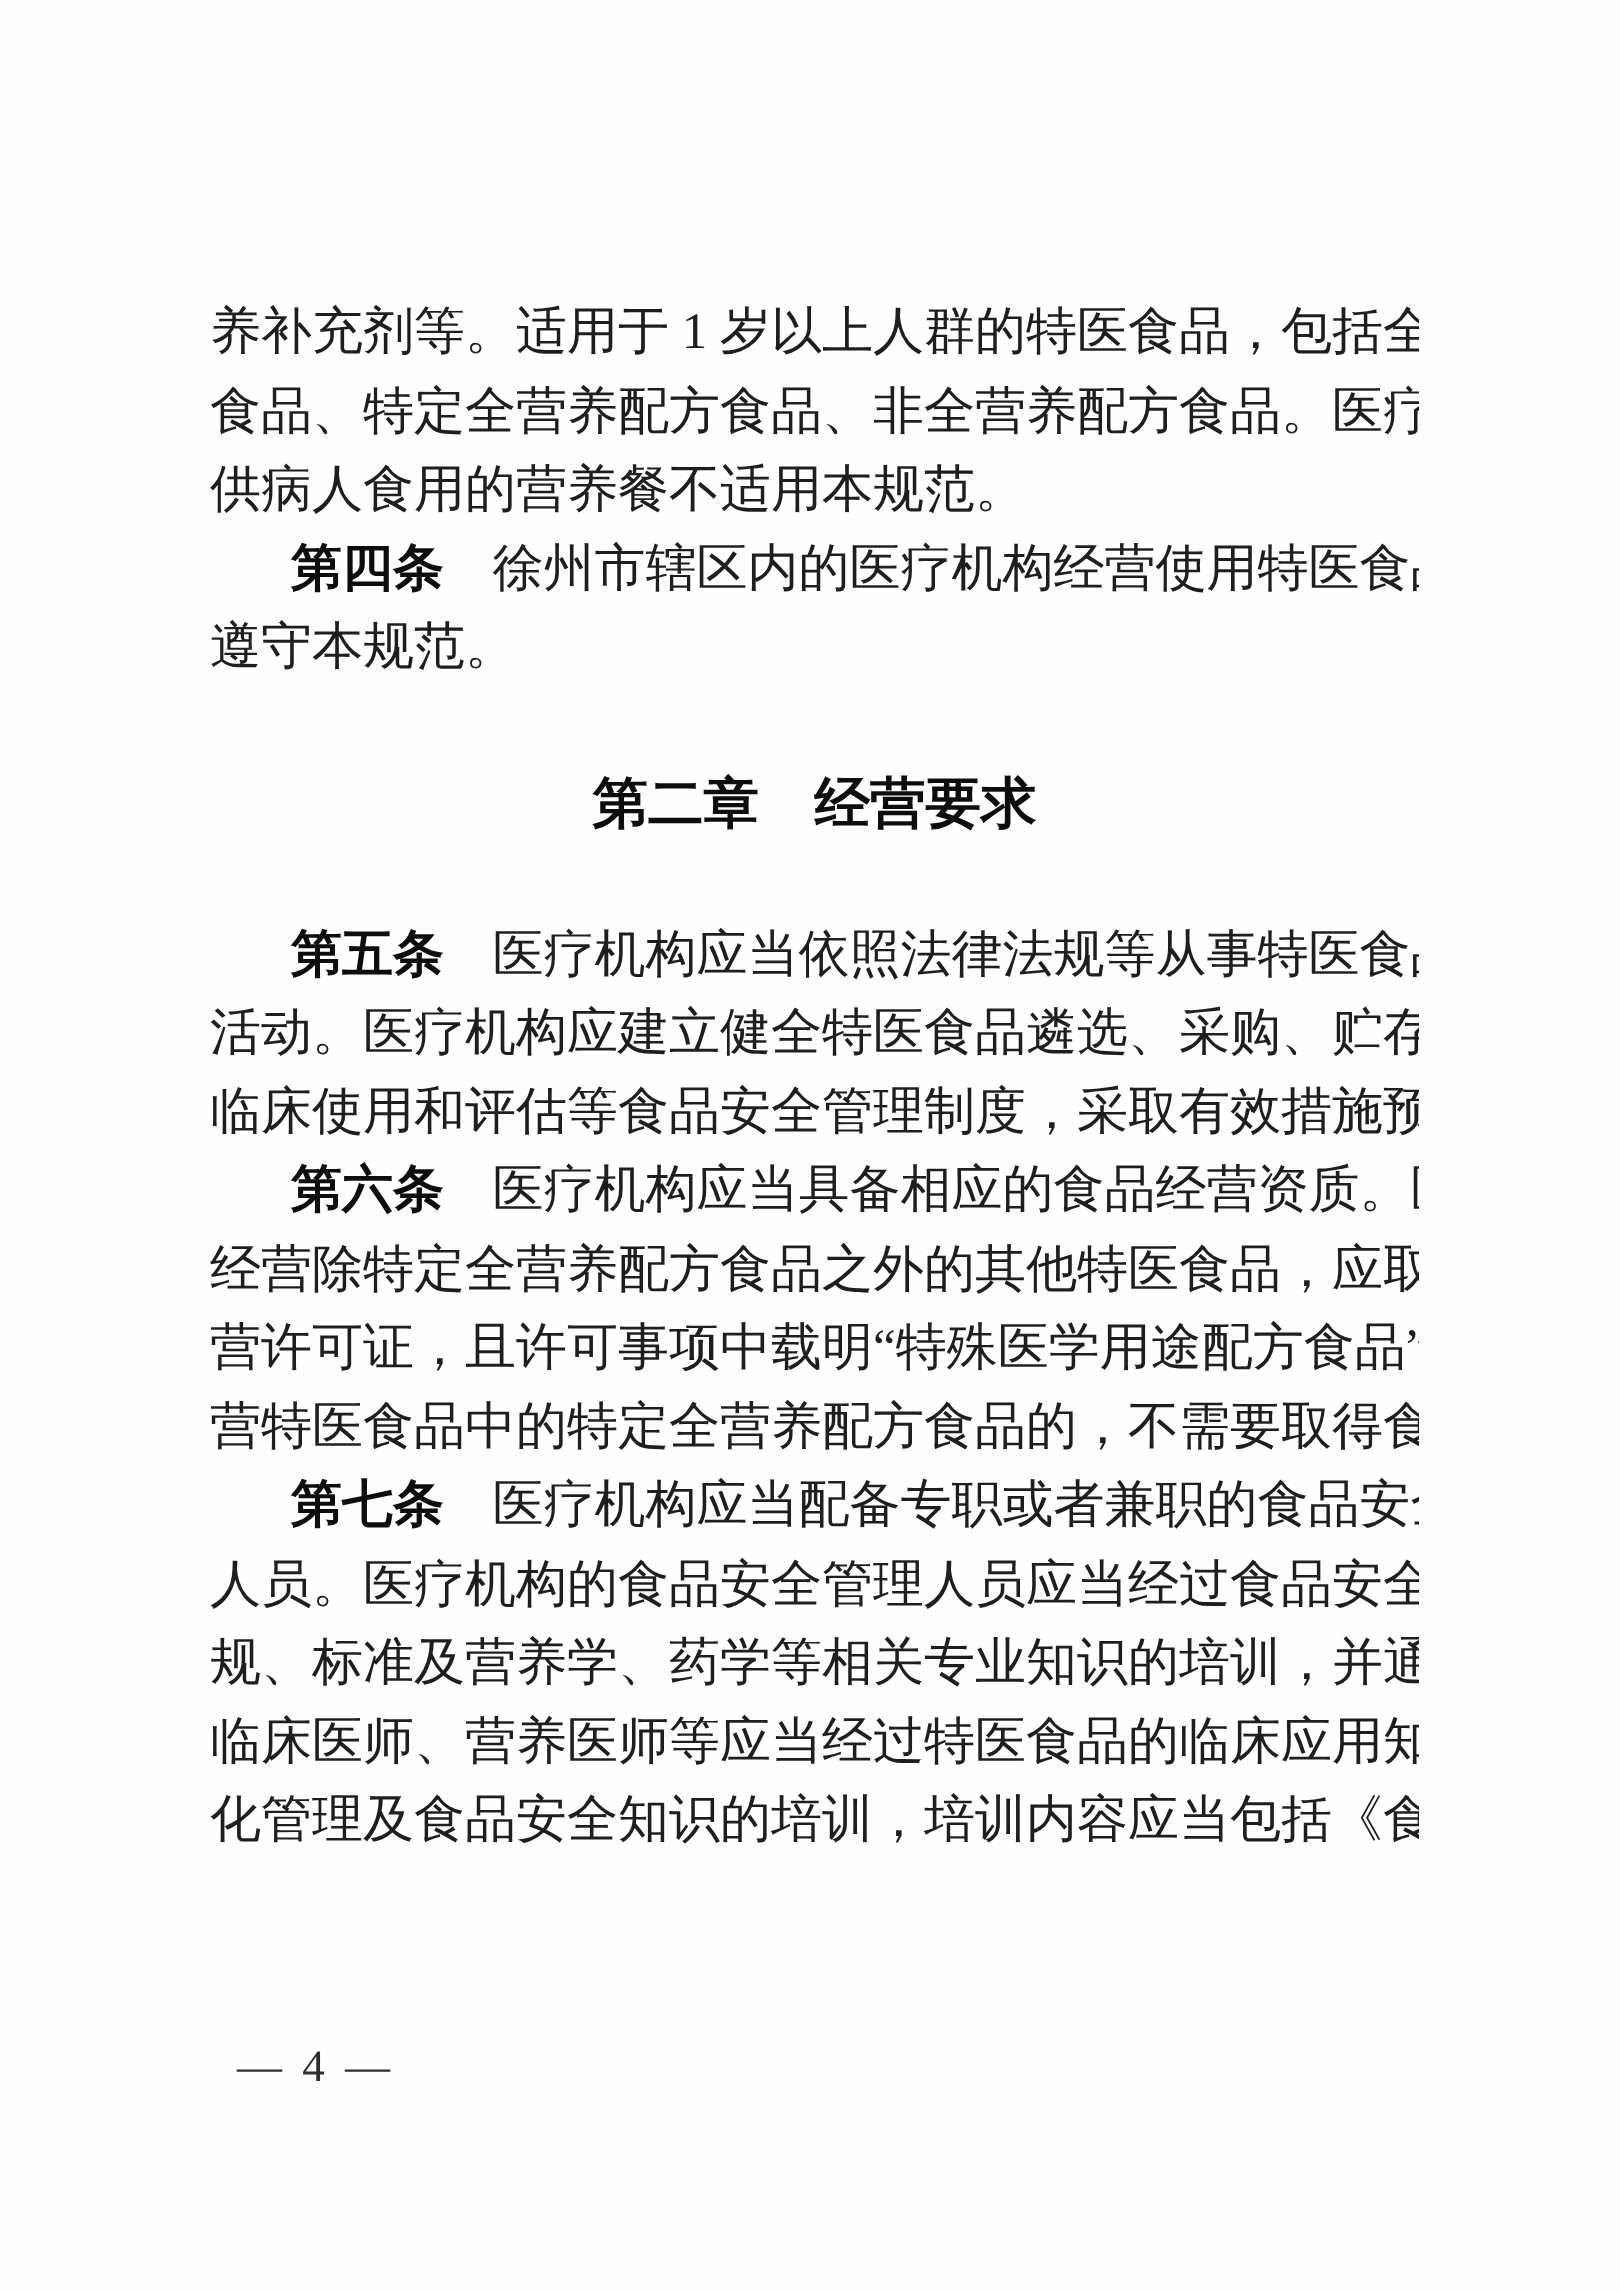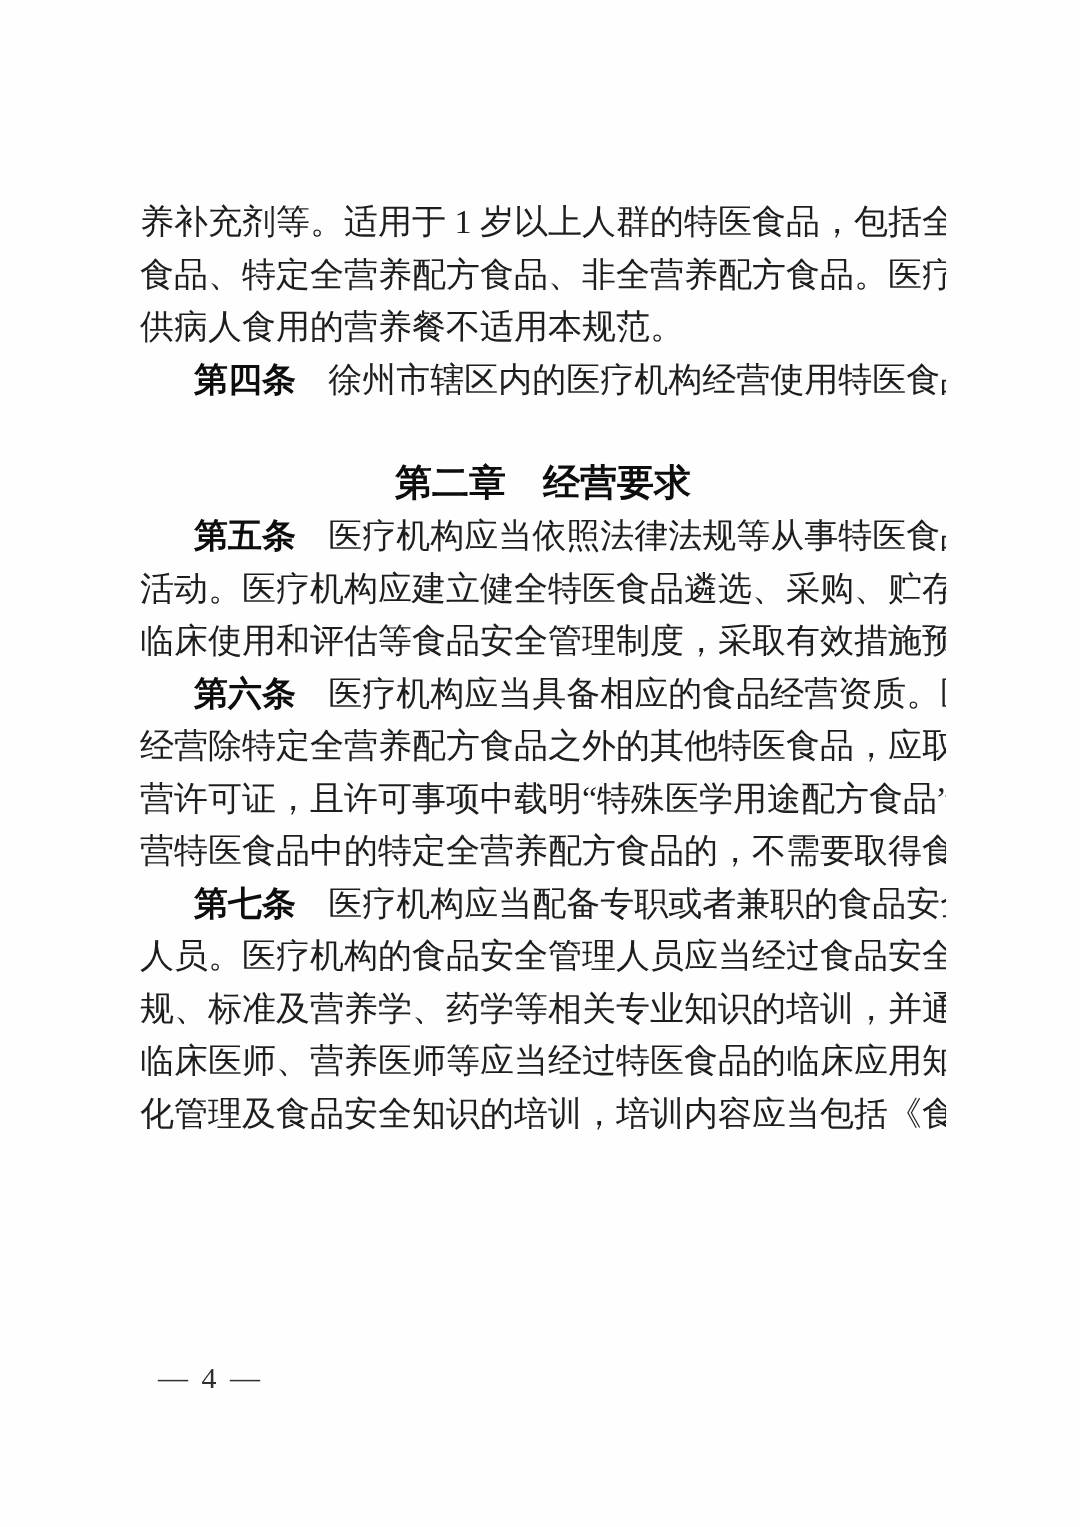--- a/index.html
+++ b/index.html
@@ -42,20 +42,21 @@
   .art-label {
     font-family: Liberation Serif, serif;
     font-weight: 700;
     color: #0d0d0d;
     margin-right: 0.95em;
   }
   .chapter-heading {
     height: 54px;
     line-height: 54px;
     margin-top: 50px;
+    margin-bottom: 48px;
     text-align: center;
     text-align-last: center;
     font-family: "Liberation Sans", "DejaVu Sans", sans-serif;
     font-weight: 700;
     font-size: 37px;
     color: #0d0d0d;
     white-space: nowrap;
   }
   .page-footer {
     position: absolute;
@@ -78,20 +79,21 @@
     <div>
       <div class="line">养补充剂等。适用于 1 岁以上人群的特医食品，包括全营养配方</div>
       <div class="line">食品、特定全营养配方食品、非全营养配方食品。医疗机构配制</div>
       <div class="line last">供病人食用的营养餐不适用本规范。</div>
     </div>
 
     <div>
       <div class="line indent-first">
         <span class="art-label">第四条</span><span>徐州市辖区内的医疗机构经营使用特医食品，应当</span>
       </div>
+      <div class="line last">遵守本规范。</div>
     </div>
 
     <div class="chapter-heading">第二章　经营要求</div>
 
     <div>
       <div class="line indent-first">
         <span class="art-label">第五条</span><span>医疗机构应当依照法律法规等从事特医食品经营</span>
       </div>
       <div class="line">活动。医疗机构应建立健全特医食品遴选、采购、贮存、配制、</div>
       <div class="line">临床使用和评估等食品安全管理制度，采取有效措施预防和控制</div>

